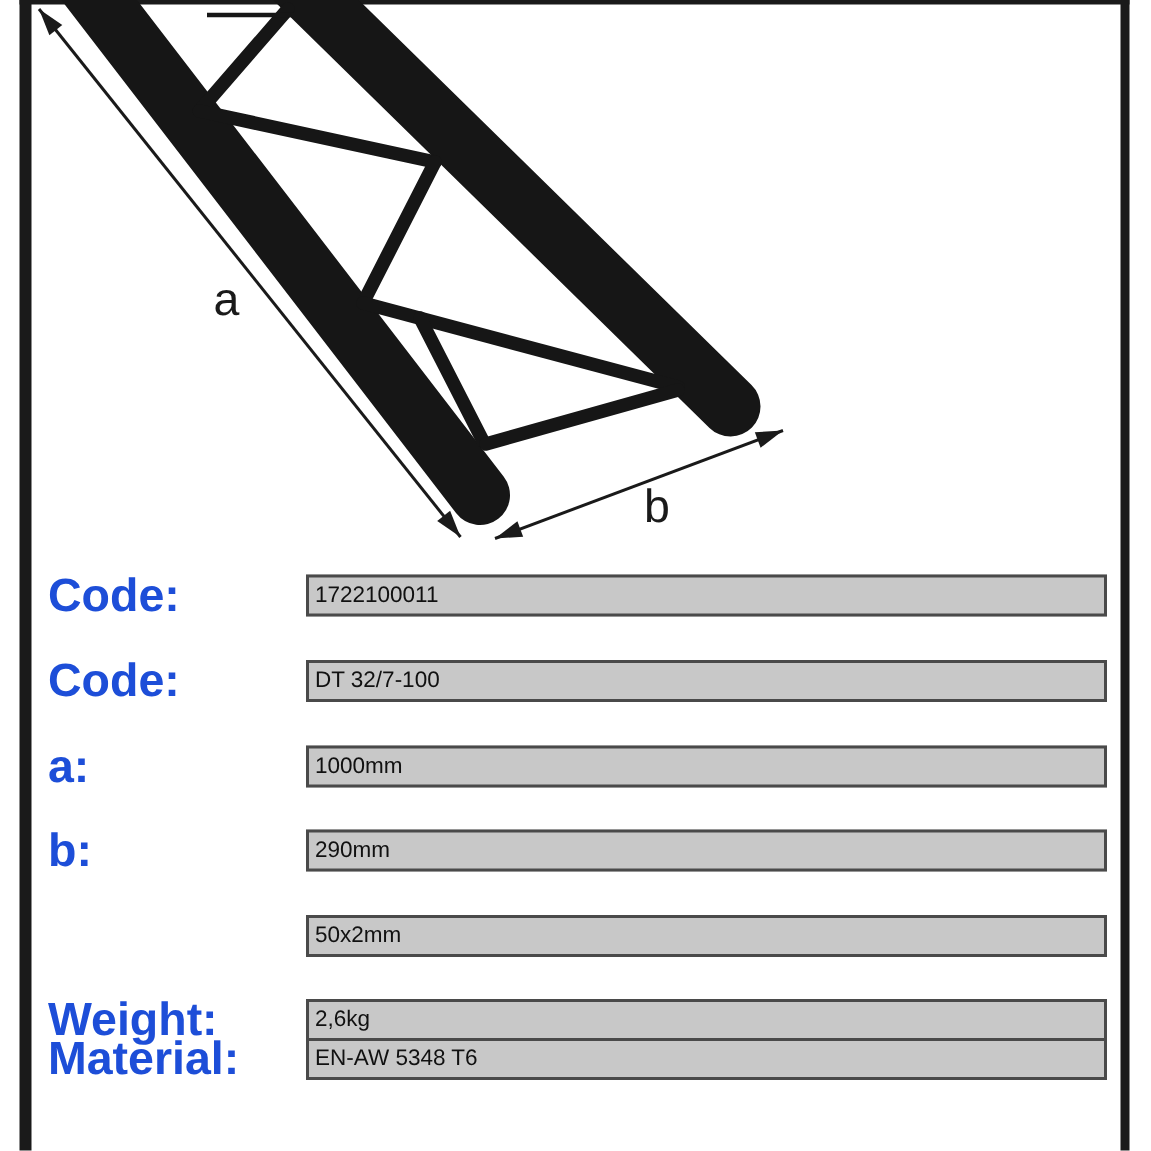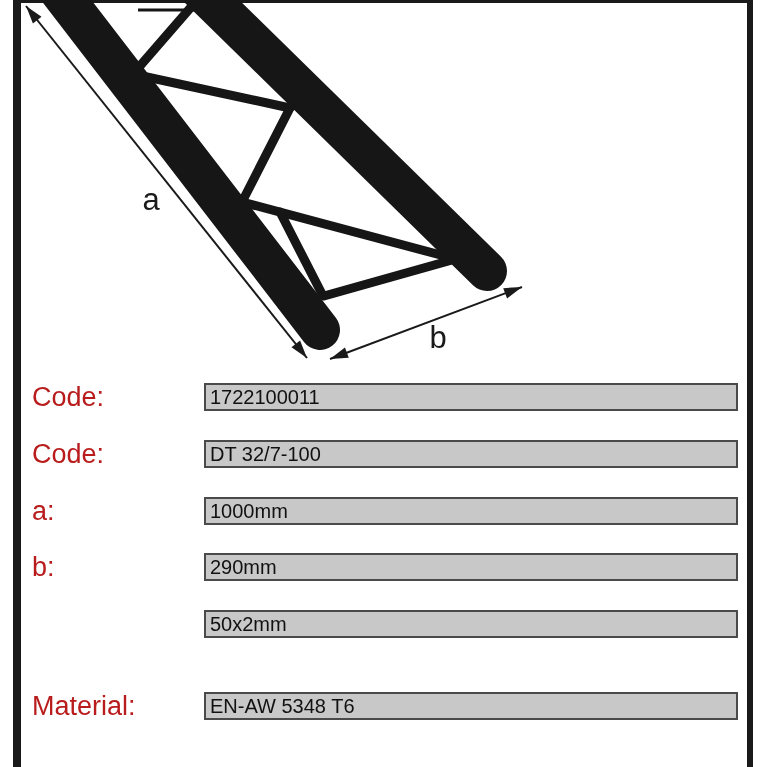--- a/index.html
+++ b/index.html
@@ -15,26 +15,26 @@
   .border-left{position:absolute;left:13px;top:0;width:8px;height:767px;background:#1a1a1a;}
   .border-right{position:absolute;left:747px;top:0;width:6px;height:767px;background:#1a1a1a;}
   .border-top{position:absolute;left:13px;top:0;width:740px;height:3px;background:#1a1a1a;}
   
   .diagram{position:absolute;left:0;top:0;width:767px;height:372px;}
   .dim-label{font-size:31px;fill:#1a1a1a;font-family:"Liberation Sans",sans-serif;}
   
   .row{position:absolute;left:0;width:767px;height:28px;}
   .field-label{
     position:absolute;left:32px;top:0;height:28px;line-height:28px;
-    font-size:27px;color:#b91c1c;white-space:nowrap;
+    font-size:31px;color:#1d4ed8;white-space:nowrap;font-weight:bold;
   }
   .field-box{
     position:absolute;left:204px;top:0;width:526px;height:24px;
     background:#c8c8c8;border:2px solid #4a4a4a;
-    font-size:20px;color:#111111;line-height:24px;
+    font-size:15px;color:#111111;line-height:24px;
     padding-left:4px;white-space:nowrap;overflow:hidden;
   }
 </style>
 </head>
 <body>
 
 <div class="page">
 
   <div class="border-top"></div>
   <div class="border-left"></div>
@@ -91,19 +91,23 @@
 
   <div class="row" style="top:553px">
     <div class="field-label">b:</div>
     <div class="field-box">290mm</div>
   </div>
 
   <div class="row" style="top:610px">
     <div class="field-box">50x2mm</div>
   </div>
 
+  <div class="row" style="top:666px">
+    <div class="field-label">Weight:</div>
+    <div class="field-box">2,6kg</div>
+  </div>
 
   <div class="row" style="top:692px">
     <div class="field-label">Material:</div>
     <div class="field-box">EN-AW 5348 T6</div>
   </div>
 
 </div>
 
 </body></html>

